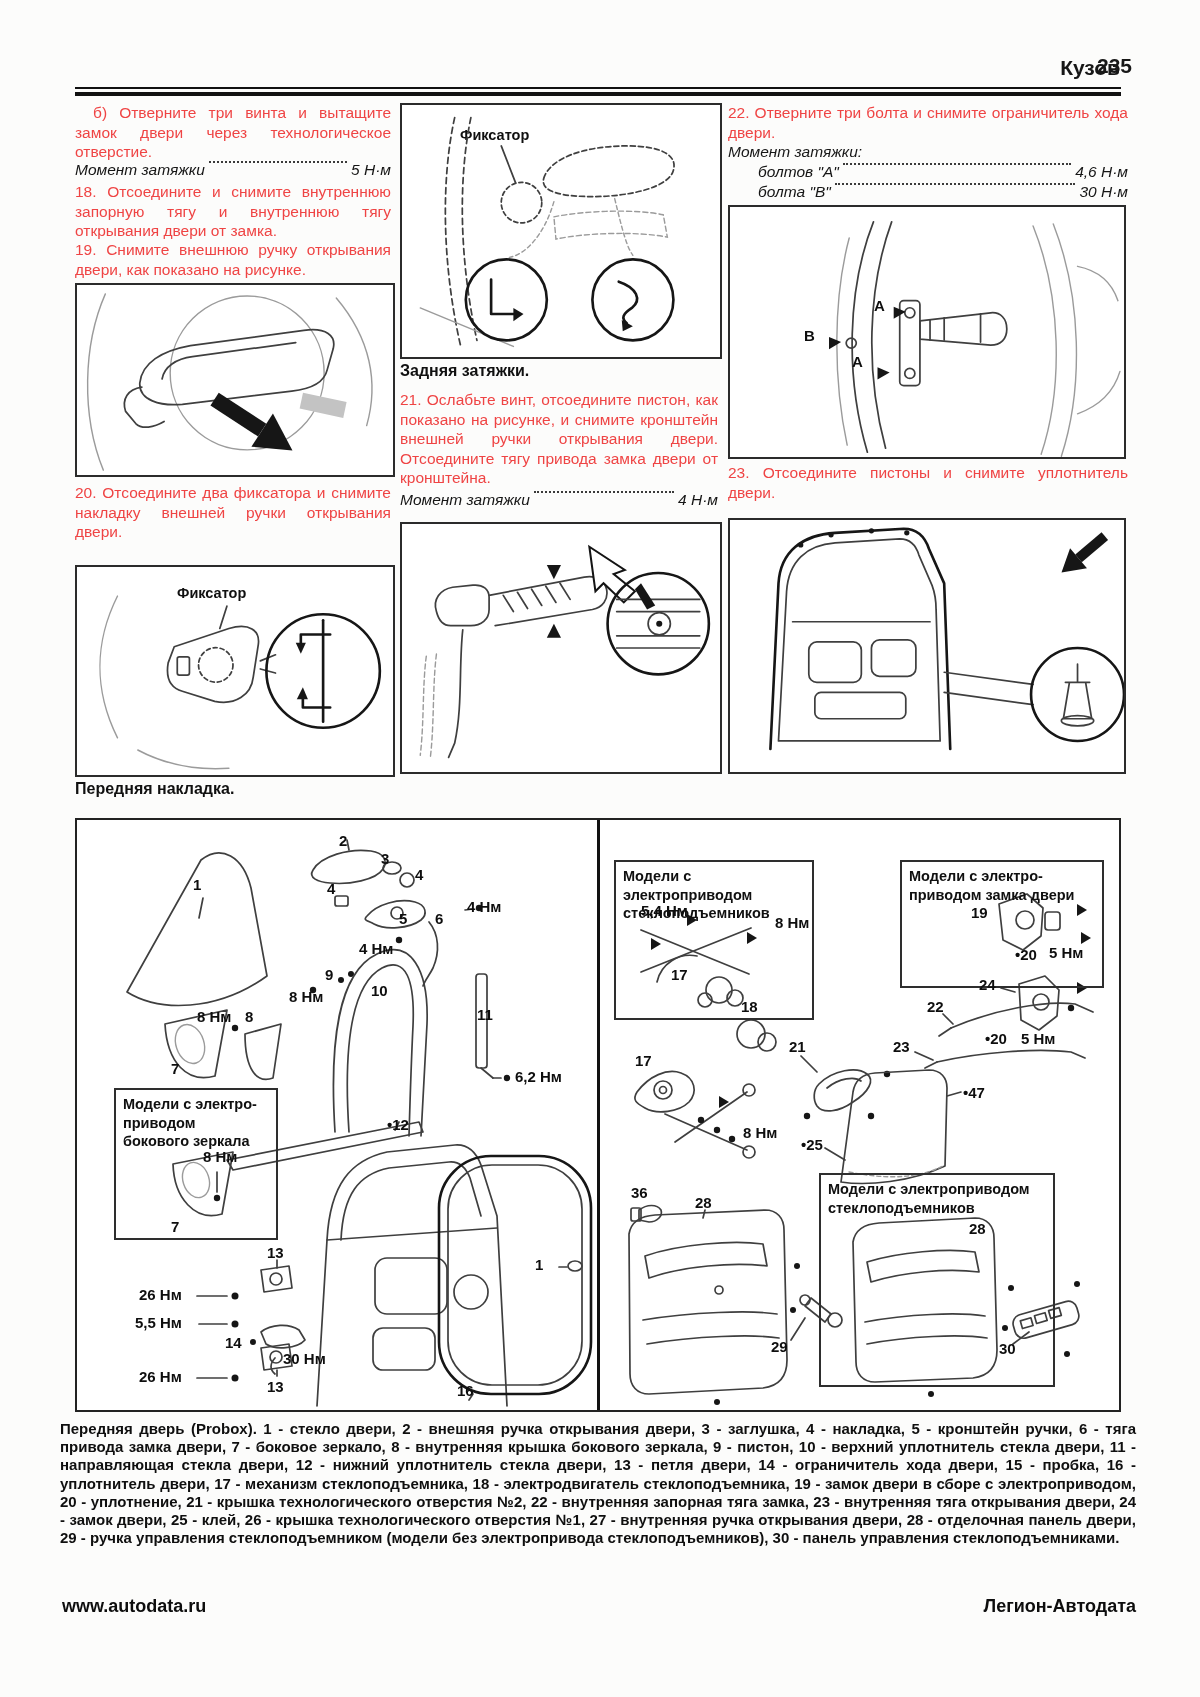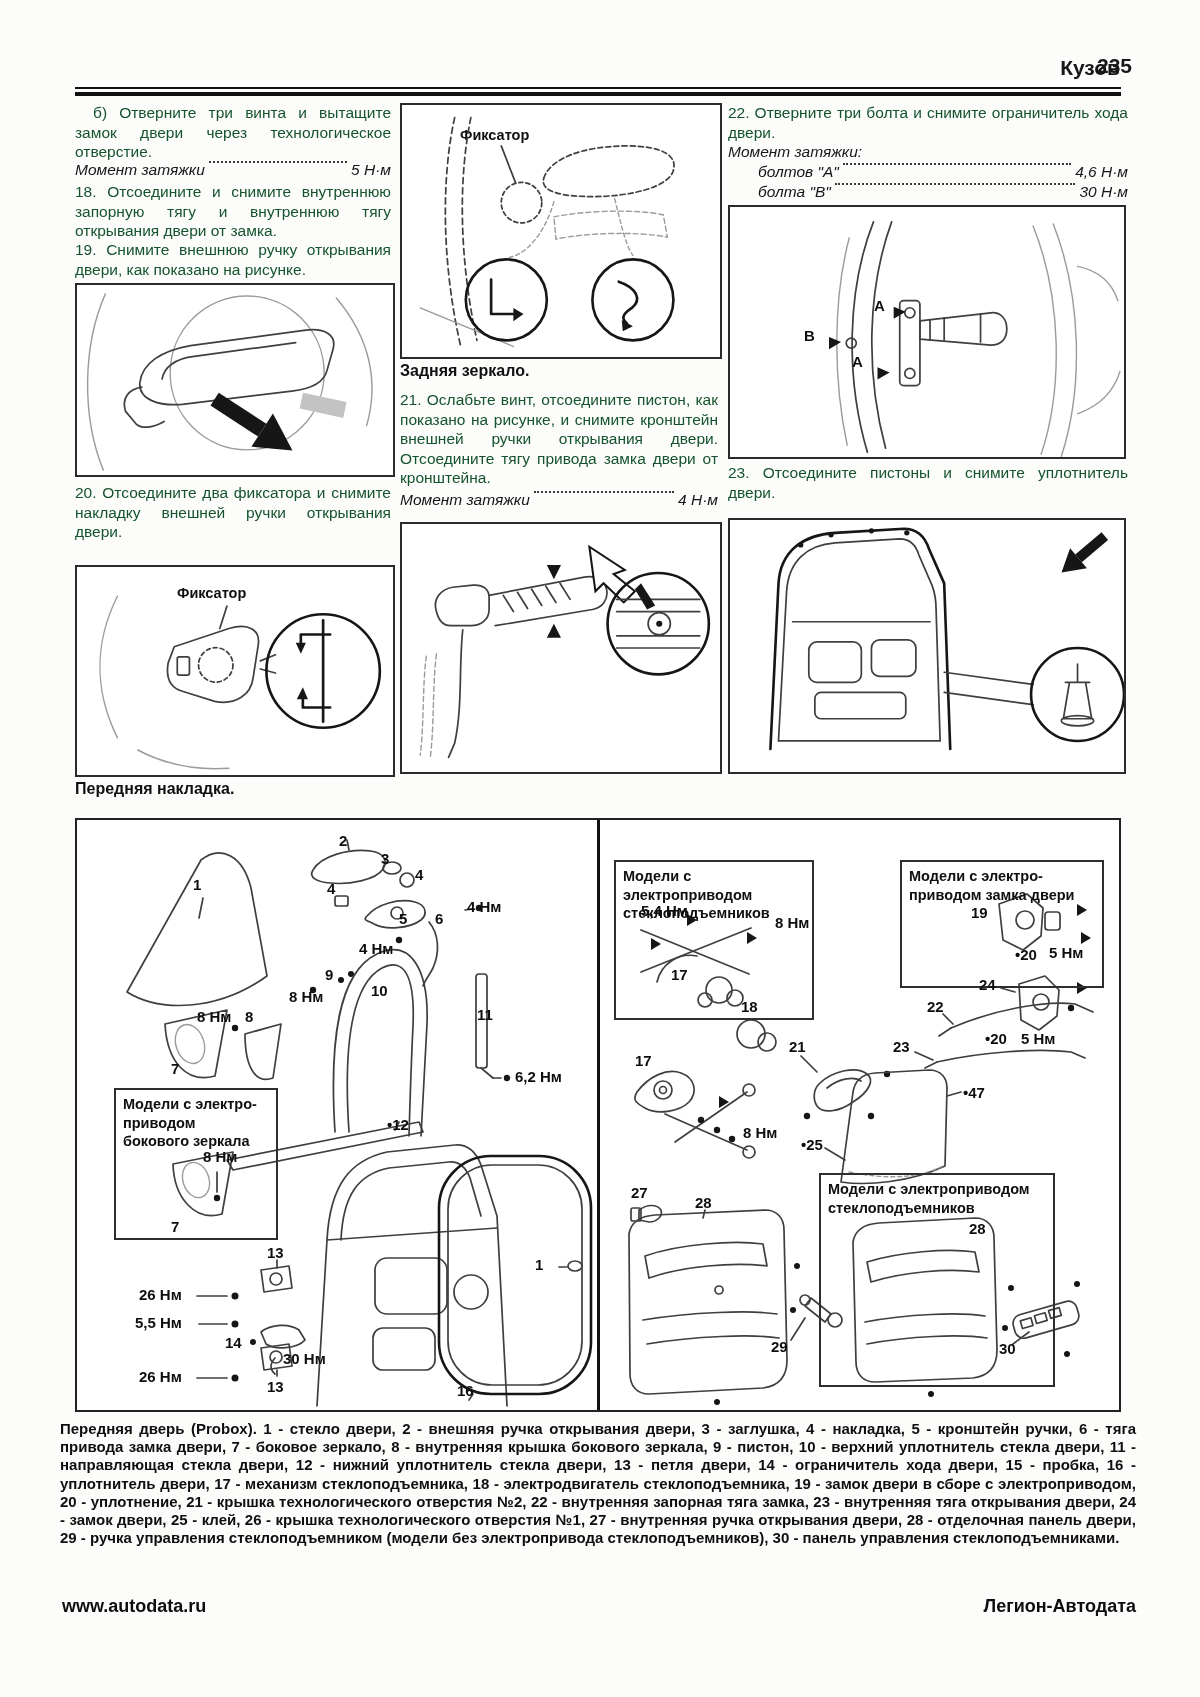--- a/index.html
+++ b/index.html
@@ -1,20 +1,20 @@
 <!DOCTYPE html>
 <html lang="ru"><head>
 <meta charset="utf-8">
 <style>
   html,body{margin:0;padding:0}
   body{width:1200px;height:1697px;position:relative;background:#f2f1ee;
        font-family:"Liberation Sans","DejaVu Sans",sans-serif;color:#171717}
   .page{position:absolute;inset:0;background:#fcfcfb}
   .abs{position:absolute}
-  .txt{font-size:15.5px;line-height:19.6px;text-align:justify;color:#14532d}
+  .txt{font-size:15.5px;line-height:19.6px;text-align:justify;color:#ef4444}
   .ind{text-indent:18px}
   .torque{display:flex;align-items:flex-start;font-style:italic;font-size:15.5px;color:#151515}
   .torque .dots{flex:1;border-bottom:2px dotted #3a3a3a;margin:0 4px 3px}
   .fig{position:absolute;border:2px solid #2b2b2b;background:#fff}
   .figcap{position:absolute;font-weight:700;font-size:16px;color:#101010}
   .callout{position:absolute;font-weight:700;font-size:14.5px;color:#101010;white-space:nowrap}
   .plbl{position:absolute;font-weight:700;font-size:15px;color:#0e0e0e;white-space:nowrap;z-index:6}
   .inset{position:absolute;border:2px solid #2e2e2e;padding:5px 7px;font-weight:700;
          font-size:14.5px;line-height:1.28;color:#101010;z-index:3;background:transparent}
   .sketch{position:absolute;left:0;top:0;width:100%;height:100%;z-index:1}
@@ -101,21 +101,21 @@
       <circle class="skb" cx="103" cy="192" r="40"></circle>
       <circle class="skb" cx="228" cy="192" r="40"></circle>
       <path class="skb" d="M88,172 L88,206 L112,206"></path>
       <polygon class="fb" points="110,200 120,206 110,213"></polygon>
       <path class="skb" d="M214,174 C232,180 237,192 227,200 C218,206 216,210 222,215"></path>
       <polygon class="fb" points="217,212 228,218 218,223"></polygon>
     </svg>
     <span class="callout" style="left:58px;top:22px">Фиксатор</span>
   </figure>
 
-  <div class="figcap" style="left:400px;top:362px">Задняя зеркало.</div>
+  <div class="figcap" style="left:400px;top:362px">Задняя затяжки.</div>
 
   <div class="abs txt" style="left:400px;top:390px;width:318px">21. Ослабьте винт, отсоедините пистон, как показано на рисунке, и снимите кронштейн внешней ручки открывания двери. Отсоедините тягу привода замка двери от кронштейна.</div>
 
   <div class="abs torque" style="left:400px;top:491px;width:318px">
     <span>Момент затяжки</span>
     <span class="dots"></span>
     <span>4 Н·м</span>
   </div>
 
   <figure class="fig" style="left:400px;top:522px;width:318px;height:248px;margin:0">
@@ -398,21 +398,21 @@
         <span class="plbl" style="left: 380px; top: 156px;">24</span>
         <span class="plbl" style="left: 328px; top: 178px;">22</span>
         <span class="plbl" style="left: 294px; top: 218px;">23</span>
         <span class="plbl" style="left: 386px; top: 210px;">•20</span>
         <span class="plbl" style="left: 422px; top: 210px;">5 Нм</span>
         <span class="plbl" style="left: 36px; top: 232px;">17</span>
         <span class="plbl" style="left: 190px; top: 218px;">21</span>
         <span class="plbl" style="left: 144px; top: 304px;">8 Нм</span>
         <span class="plbl" style="left: 364px; top: 264px;">•47</span>
         <span class="plbl" style="left: 202px; top: 316px;">•25</span>
-        <span class="plbl" style="left: 32px; top: 364px;">27</span>
+        <span class="plbl" style="left: 32px; top: 364px;">36</span>
         <span class="plbl" style="left: 96px; top: 374px;">28</span>
         <span class="plbl" style="left: 172px; top: 518px;">29</span>
         <span class="plbl" style="left: 370px; top: 400px;">28</span>
         <span class="plbl" style="left: 400px; top: 520px;">30</span>
       </div>
   </div>
 
   <div class="bigcaption" style="left:60px;top:1420px;width:1076px">Передняя дверь (Probox). 1 - стекло двери, 2 - внешняя ручка открывания двери, 3 - заглушка, 4 - накладка, 5 - кронштейн ручки, 6 - тяга привода замка двери, 7 - боковое зеркало, 8 - внутренняя крышка бокового зеркала, 9 - пистон, 10 - верхний уплотнитель стекла двери, 11 - направляющая стекла двери, 12 - нижний уплотнитель стекла двери, 13 - петля двери, 14 - ограничитель хода двери, 15 - пробка, 16 - уплотнитель двери, 17 - механизм стеклоподъемника, 18 - электродвигатель стеклоподъемника, 19 - замок двери в сборе с электроприводом, 20 - уплотнение, 21 - крышка технологического отверстия №2, 22 - внутренняя запорная тяга замка, 23 - внутренняя тяга открывания двери, 24 - замок двери, 25 - клей, 26 - крышка технологического отверстия №1, 27 - внутренняя ручка открывания двери, 28 - отделочная панель двери, 29 - ручка управления стеклоподъемником (модели без электропривода стеклоподъемников), 30 - панель управления стеклоподъемниками.</div>
 
   <div class="footer" style="left:62px;top:1596px">www.autodata.ru</div>

